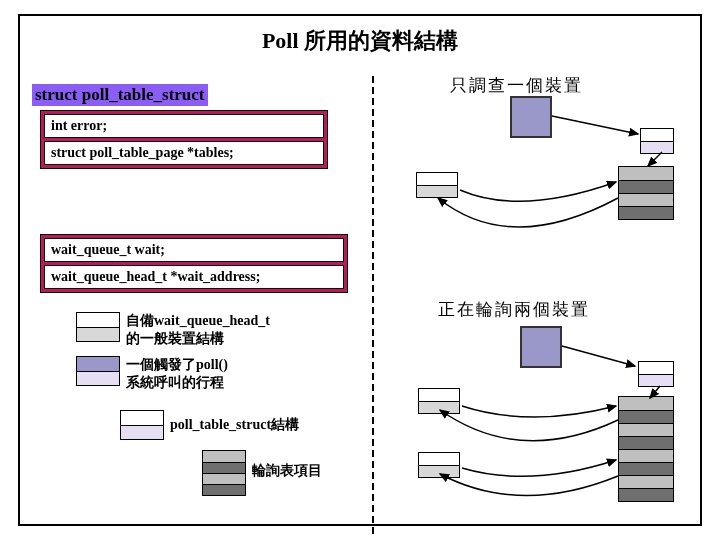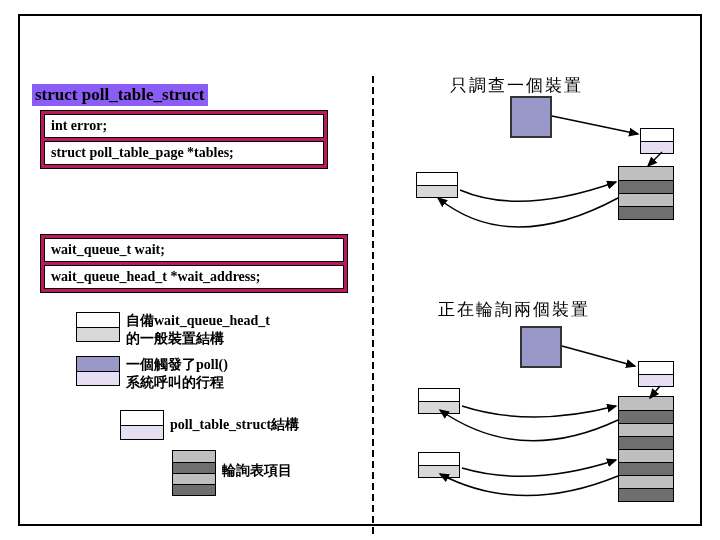--- a/index.html
+++ b/index.html
@@ -20,20 +20,21 @@
 .box-mini{position:absolute;display:flex;flex-direction:column;width:42px;border:1px solid #000}
 .box-mini div{height:12px;border-top:1px solid #000}
 .box-mini div:first-child{border-top:none}
 .rlabel{position:absolute;font-size:17px;font-weight:normal;letter-spacing:2px}
 svg.arrow{position:absolute;overflow:visible}
 </style>
 </head>
 <body>
 
 <div class="frame">
+  <div class="title">Poll 所用的資料結構</div>
 
   <div class="divider">
       <div class="dash"></div>
       <div class="dash"></div>
       <div class="dash"></div>
       <div class="dash"></div>
       <div class="dash"></div>
       <div class="dash"></div>
       <div class="dash"></div>
       <div class="dash"></div>
@@ -98,21 +99,21 @@
       </div>
     <div class="lbl-txt"><span>自備wait_queue_head_t</span><br><span>的一般裝置結構</span></div>
   </div>
   <div class="lbl-row" style="left:100px;top:394px">
     <div class="leg">
         <div style="background:#fff"></div>
         <div style="background:#e6def2"></div>
       </div>
     <div class="lbl-txt" style="padding-top:6px"><span>poll_table_struct結構</span></div>
   </div>
-  <div class="lbl-row" style="left:152px;top:434px">
+  <div class="lbl-row" style="left:182px;top:434px">
     <div class="leg">
         <div style="background:#bfbfbf;height:11px"></div>
         <div style="background:#6f6f6f;height:11px"></div>
         <div style="background:#bfbfbf;height:11px"></div>
         <div style="background:#6f6f6f;height:11px"></div>
       </div>
     <div class="lbl-txt" style="padding-top:12px"><span>輪詢表項目</span></div>
   </div>
 
   <div class="rlabel" style="left:430px;top:58px">只調查一個裝置</div>

